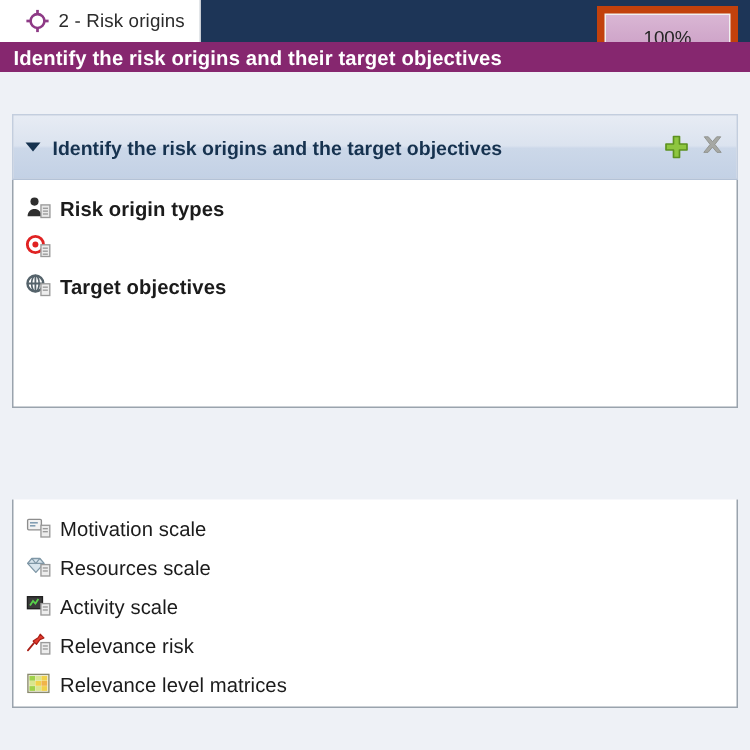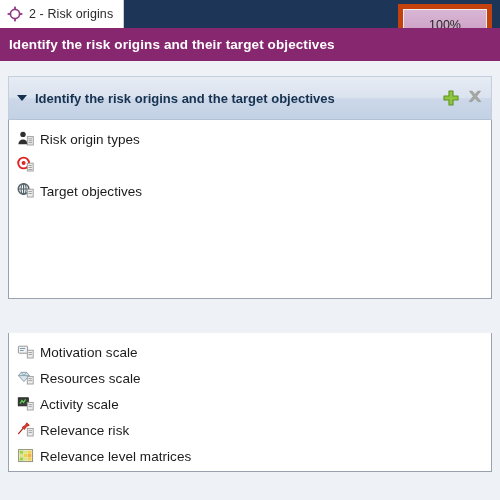--- a/index.html
+++ b/index.html
@@ -29,21 +29,21 @@
     height: 28px;
     background: #1d3557;
   }
   .tab {
     position: absolute;
     left: 0; top: 0;
     height: 28px;
     background: #ffffff;
     display: flex;
     align-items: center;
-    padding: 0 10px 0 7px;
+    padding: 0 10px 0 17px;
     box-sizing: border-box;
     border-right: 1px solid #c8cdd4;
     cursor: default;
   }
   .tab-icon {
     width: 16px;
     height: 16px;
     margin-right: 6px;
     flex: 0 0 auto;
     display: block;
@@ -80,21 +80,21 @@
     font-size: 12.5px;
     color: #262626;
   }
 
   
   .banner {
     position: absolute;
     left: 0;
     top: 28px;
     width: 500px;
-    height: 33px;
+    height: 20px;
     background: #86276f;
     display: flex;
     align-items: center;
     padding-left: 9px;
     box-sizing: border-box;
   }
   .banner-text {
     font-size: 13.5px;
     font-weight: bold;
     color: #ffffff;
@@ -206,21 +206,21 @@
     <div class="section-header">
       <span class="twisty"></span>
       <span class="section-title">Identify the risk origins and the target objectives</span>
       <svg class="hdr-btn" viewBox="0 0 20 20">
         <path d="M8 3 h4 v5 h5 v4 h-5 v5 h-4 v-5 h-5 v-4 h5 z" fill="#8ec63f" stroke="#5c9120" stroke-width="1.1" stroke-linejoin="round"></path>
       </svg>
       <svg class="hdr-btn" viewBox="0 0 20 20">
         <path d="M4.5 3.2 L7.2 3.2 L10 6.4 L12.8 3.2 L15.5 3.2 L11.6 8.3 L15.8 13.6 L13 13.6 L10 10.1 L7 13.6 L4.2 13.6 L8.4 8.3 Z" fill="#a6a8a4" stroke="#8e918c" stroke-width="0.6" stroke-linejoin="round"></path>
       </svg>
     </div>
-    <div class="listbox" id="listbox-0" style="height:179px;">
+    <div class="listbox" id="listbox-0" style="height:152px;font-weight:bold;">
         <div class="list-item">
           <svg class="item-icon" viewBox="0 0 18 18">
             <circle cx="6" cy="4.4" r="2.7" fill="#2f2f2f"></circle>
             <path d="M1.4 14.2c0-3 2.1-4.8 4.6-4.8s4.6 1.8 4.6 4.8z" fill="#2f2f2f"></path>
             <rect x="10.3" y="6.6" width="6" height="8.4" fill="#e9e9e9" stroke="#9a9a9a" stroke-width="0.9"></rect>
             <rect x="11.6" y="8.4" width="3.4" height="0.9" fill="#9a9a9a"></rect>
             <rect x="11.6" y="10.3" width="3.4" height="0.9" fill="#9a9a9a"></rect>
             <rect x="11.6" y="12.2" width="3.4" height="0.9" fill="#9a9a9a"></rect>
           </svg>
           <span class="item-label">Risk origin types</span>

